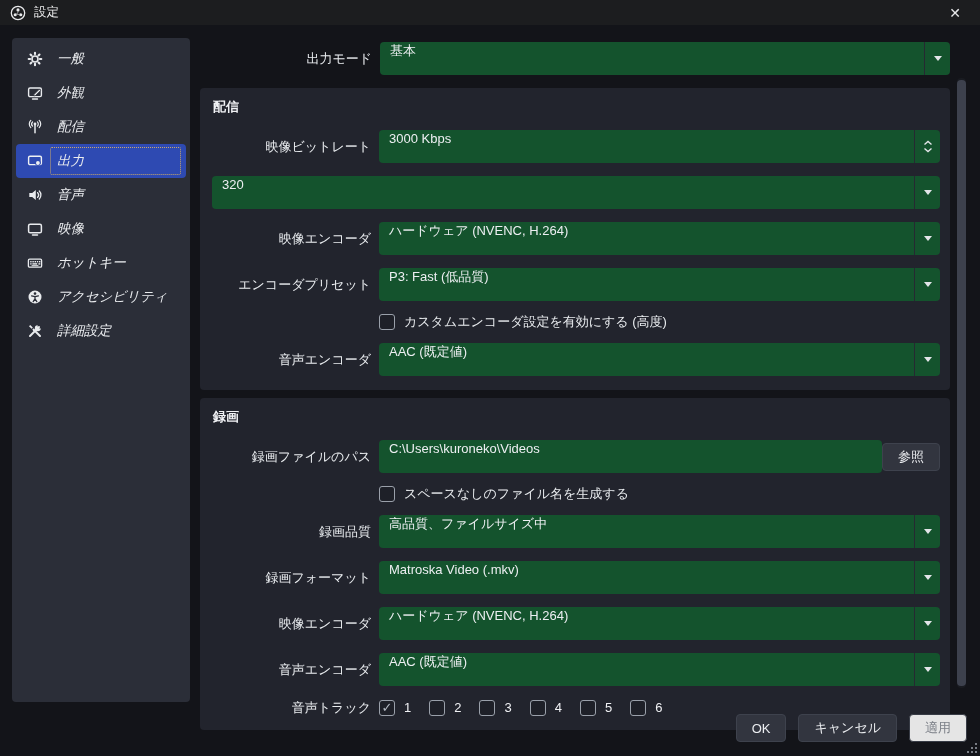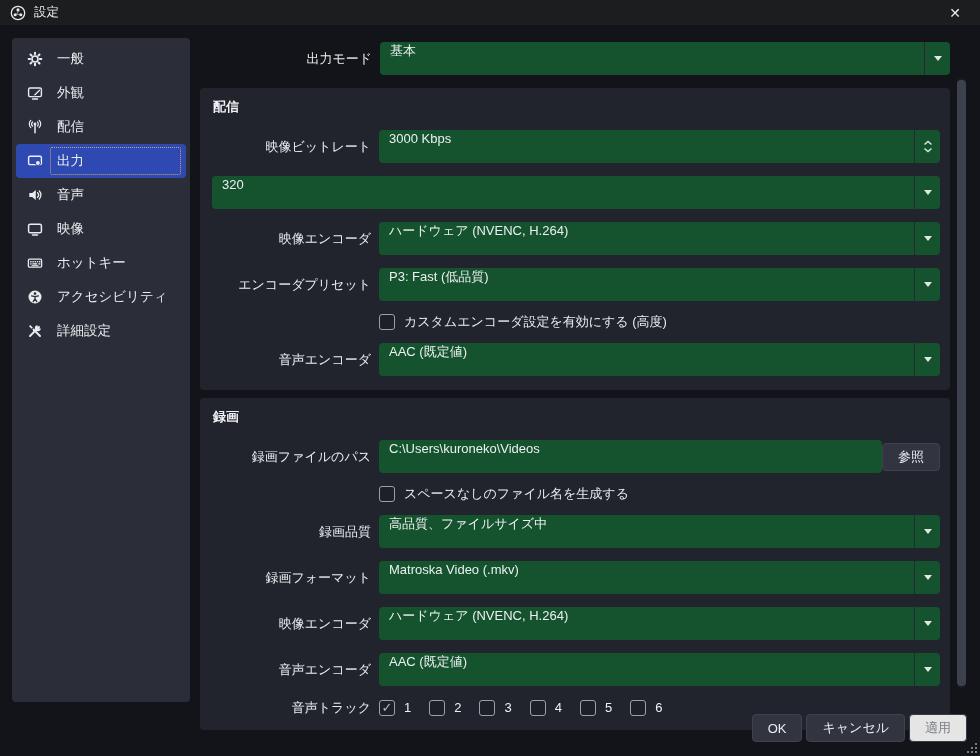--- a/index.html
+++ b/index.html
@@ -24,21 +24,21 @@
     color:#e8e9eb; font-size:14px; cursor:pointer;
   }
 
   
   .sidebar {
     position:absolute; left:12px; top:38px; width:178px; height:664px;
     background:#2b2e38; border-radius:4px; padding-top:4px;
   }
   .side-item {
     height:34px; margin:0 4px; padding-left:6px; border-radius:4px;
-    display:flex; align-items:center; cursor:pointer;
+    display:flex; align-items:center; cursor:pointer;font-style:italic;
   }
   .side-item .icn { width:17px; height:17px; flex:none; margin-left:4px; display:flex; align-items:center; justify-content:center; }
   .side-item .lbl-wrap {
     flex:1; margin-left:7px; margin-right:5px; padding:4px 6px;
     border:1px dotted transparent; font-size:13.5px; color:#eaecef;
     white-space:nowrap; overflow:hidden;
   }
   .side-item.selected { background:#2e4ab2; }
   .side-item.selected .lbl-wrap { border-color:#c9a86a; border-radius:2px; }
 
@@ -88,21 +88,21 @@
 
   
   .btn {
     height:28px; padding:0 15px; background:#32353f; border:1px solid #3e424d; border-radius:4px;
     color:#eceef1; font-size:13px; display:flex; align-items:center; justify-content:center;
     cursor:pointer; white-space:nowrap; font-family:inherit;
   }
   .btn.disabled { color:#7b7f87; background:#e5e5e5; border-color:#373b45; cursor:default;font-family:Liberation Mono, monospace; }
   .browse-btn { flex:none; }
 
-  .footer { position:absolute; right:13px; bottom:14px; display:flex; gap:4px; }
+  .footer { position:absolute; right:13px; bottom:14px; display:flex; gap:12px; }
 
   
   .scrollbar {
     position:absolute; right:14px; top:78px; width:9px; height:610px;
     background:#191b21; border-radius:4px;
   }
   .scrollbar .thumb { position:absolute; left:0; right:0; top:2px; bottom:2px; background:#3d414d; border-radius:4px; }
 
   
   .grip { position:absolute; right:3px; bottom:3px; width:12px; height:12px; }

